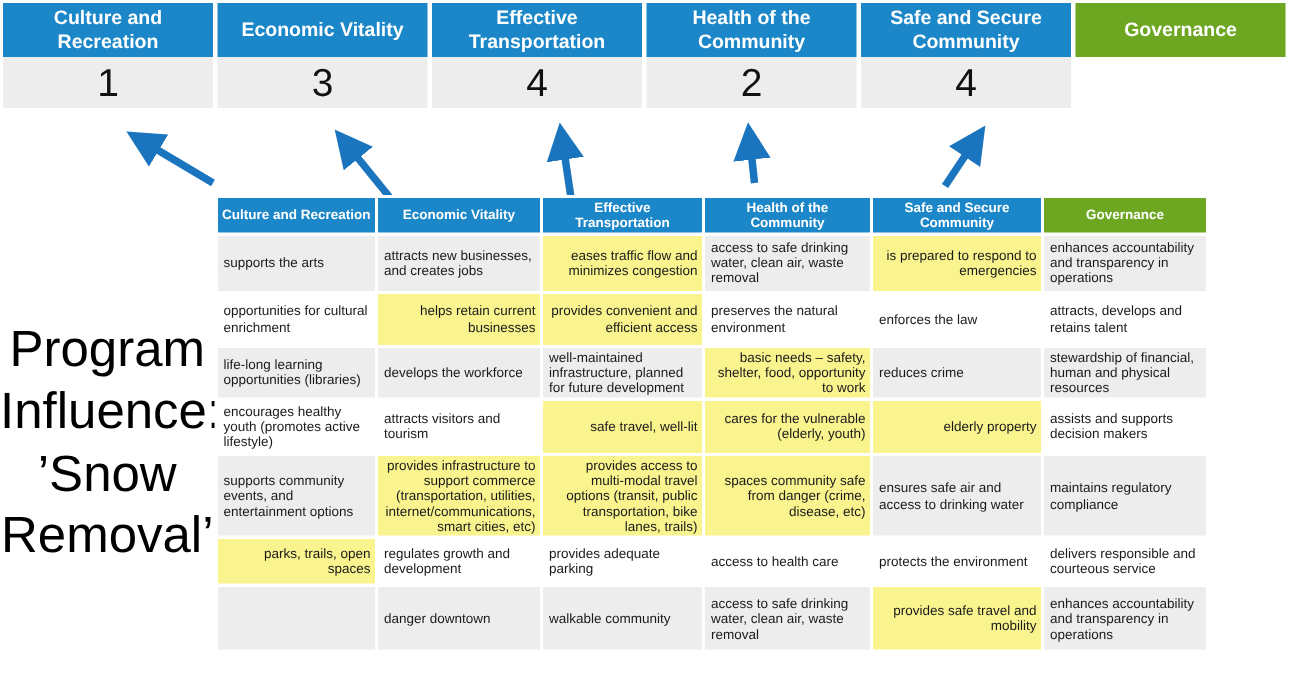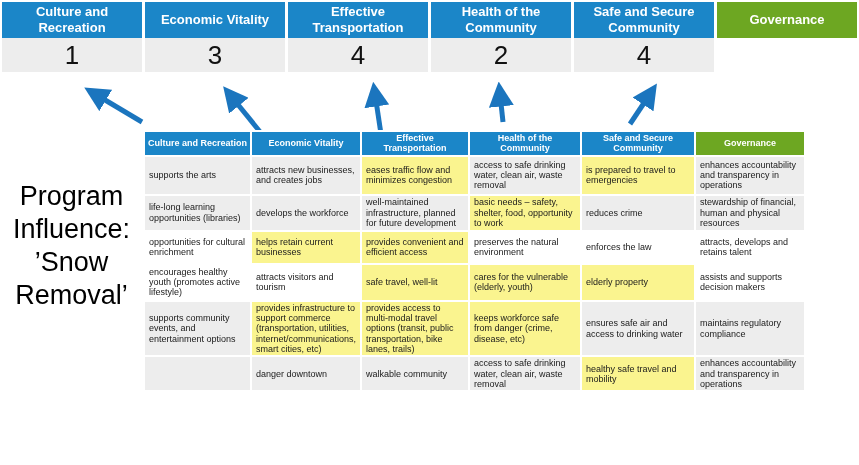--- a/index.html
+++ b/index.html
@@ -25,22 +25,22 @@
   .cat-head.green{background:var(--header_green);}
   .cat-score{
     height:34px;background:var(--score_strip_gray);
     display:flex;align-items:center;justify-content:center;
     font-size:26px;color:#111;
   }
   
   .arrows{position:absolute;top:78px;left:0;}
   
   .program-title{
-    position:absolute;left:0;top:180px;width:143px;
-    text-align:center;font-size:27px;line-height:1.22;color:#000;
+    position:absolute;left:0;top:213px;width:143px;
+    text-align:center;font-size:34px;line-height:1.22;color:#000;
     white-space:pre-line;
   }
   
   .matrix{
     position:absolute;left:143px;top:130px;width:661px;
     border-collapse:collapse;table-layout:fixed;
     font-size:9px;line-height:1.15;color:#1a1a1a;
   }
   .matrix th,.matrix td{
     border:2px solid #fff;
@@ -49,21 +49,21 @@
     overflow:hidden;
   }
   .matrix th{
     color:#fff;font-weight:bold;text-align:center;font-size:9px;
     height:19px;padding:1px 2px;
   }
   .matrix th.blue{background:var(--header_blue);}
   .matrix th.green{background:var(--header_green);}
   .matrix td.odd{background:var(--row_gray);}
   .matrix td.even{background:#fff;}
-  .matrix td.hl{background:var(--highlight_yellow);}
+  .matrix td.hl{background:var(--highlight_yellow);text-align:right;}
   tbody tr:nth-child(1){height:39px}
   tbody tr:nth-child(2){height:36px}
   tbody tr:nth-child(3){height:33px}
   tbody tr:nth-child(4){height:37px}
   tbody tr:nth-child(5){height:54px}
   tbody tr:nth-child(6){height:32px}
   tbody tr:nth-child(7){height:44px}
   tbody tr:nth-child(8){height:32px}
 </style>
 </head>
@@ -145,59 +145,67 @@
         <th class="blue">Safe and Secure Community</th>
         <th class="green">Governance</th>
       </tr>
     </thead>
     <tbody>
         <tr>
           <td class="odd">supports the arts</td>
           <td class="odd">attracts new businesses, and creates jobs</td>
           <td class="hl">eases traffic flow and minimizes congestion</td>
           <td class="odd">access to safe drinking water, clean air, waste removal</td>
-          <td class="hl">is prepared to travel to emergencies</td>
+          <td class="hl">is prepared to respond to emergencies</td>
           <td class="odd">enhances accountability and transparency in operations</td>
+        </tr>
+        <tr>
+          <td class="even">opportunities for cultural enrichment</td>
+          <td class="hl">helps retain current businesses</td>
+          <td class="hl">provides convenient and efficient access</td>
+          <td class="even">preserves the natural environment</td>
+          <td class="even">enforces the law</td>
+          <td class="even">attracts, develops and retains talent</td>
         </tr>
         <tr>
           <td class="odd">life-long learning opportunities (libraries)</td>
           <td class="odd">develops the workforce</td>
           <td class="odd">well-maintained infrastructure, planned for future development</td>
           <td class="hl">basic needs – safety, shelter, food, opportunity to work</td>
           <td class="odd">reduces crime</td>
           <td class="odd">stewardship of financial, human and physical resources</td>
         </tr>
         <tr>
-          <td class="even">opportunities for cultural enrichment</td>
-          <td class="hl">helps retain current businesses</td>
-          <td class="hl">provides convenient and efficient access</td>
-          <td class="even">preserves the natural environment</td>
-          <td class="even">enforces the law</td>
-          <td class="even">attracts, develops and retains talent</td>
-        </tr>
-        <tr>
           <td class="even">encourages healthy youth (promotes active lifestyle)</td>
           <td class="even">attracts visitors and tourism</td>
           <td class="hl">safe travel, well-lit</td>
           <td class="hl">cares for the vulnerable (elderly, youth)</td>
           <td class="hl">elderly property</td>
           <td class="even">assists and supports decision makers</td>
         </tr>
         <tr>
           <td class="odd">supports community events, and entertainment options</td>
           <td class="hl">provides infrastructure to support commerce (transportation, utilities, internet/communications, smart cities, etc)</td>
           <td class="hl">provides access to multi-modal travel options (transit, public transportation, bike lanes, trails)</td>
-          <td class="hl">keeps workforce safe from danger (crime, disease, etc)</td>
+          <td class="hl">spaces community safe from danger (crime, disease, etc)</td>
           <td class="odd">ensures safe air and access to drinking water</td>
           <td class="odd">maintains regulatory compliance</td>
+        </tr>
+        <tr>
+          <td class="hl">parks, trails, open spaces</td>
+          <td class="even">regulates growth and development</td>
+          <td class="even">provides adequate parking</td>
+          <td class="even">access to health care</td>
+          <td class="even">protects the environment</td>
+          <td class="even">delivers responsible and courteous service</td>
         </tr>
         <tr>
           <td class="odd"></td>
           <td class="odd">danger downtown</td>
           <td class="odd">walkable community</td>
           <td class="odd">access to safe drinking water, clean air, waste removal</td>
-          <td class="hl">healthy safe travel and mobility</td>
+          <td class="hl">provides safe travel and mobility</td>
           <td class="odd">enhances accountability and transparency in operations</td>
         </tr>
       </tbody>
   </table>
 
 </div>
 
 </body></html>

